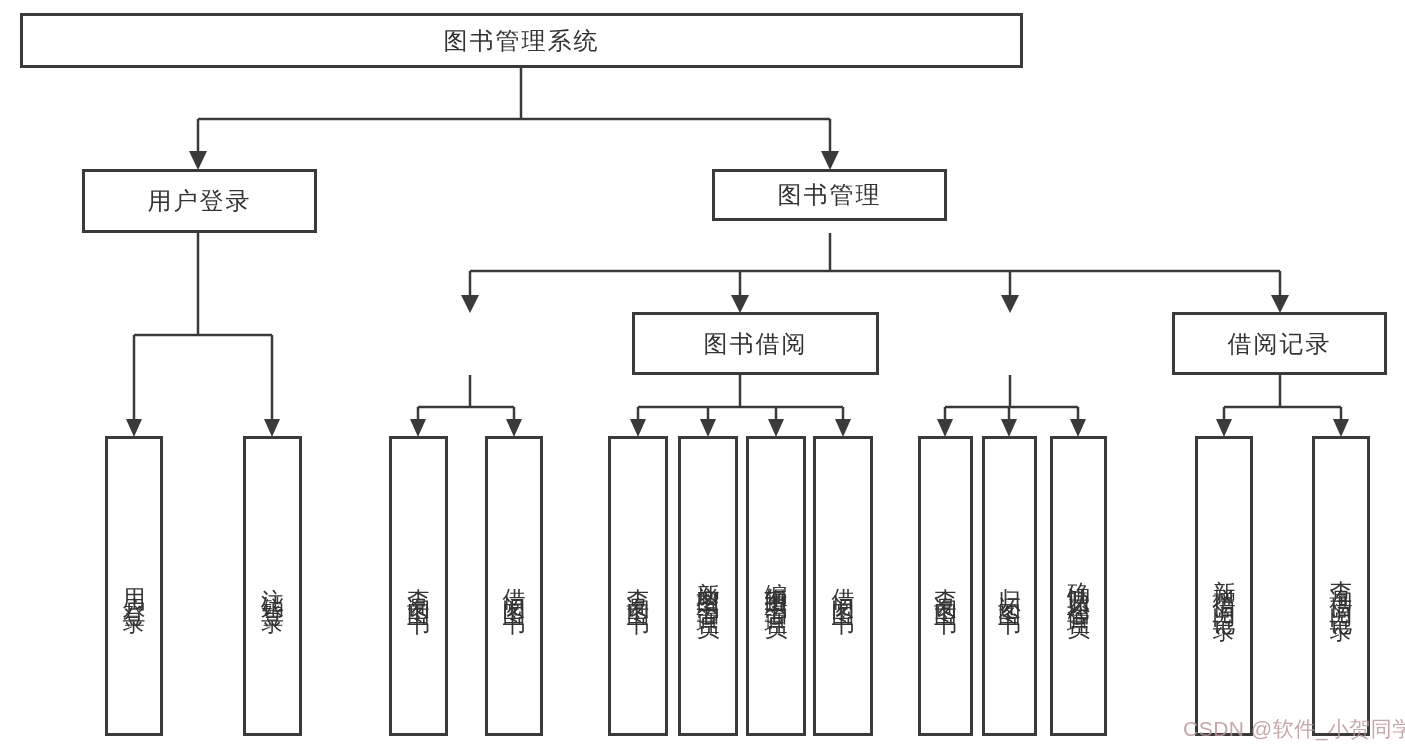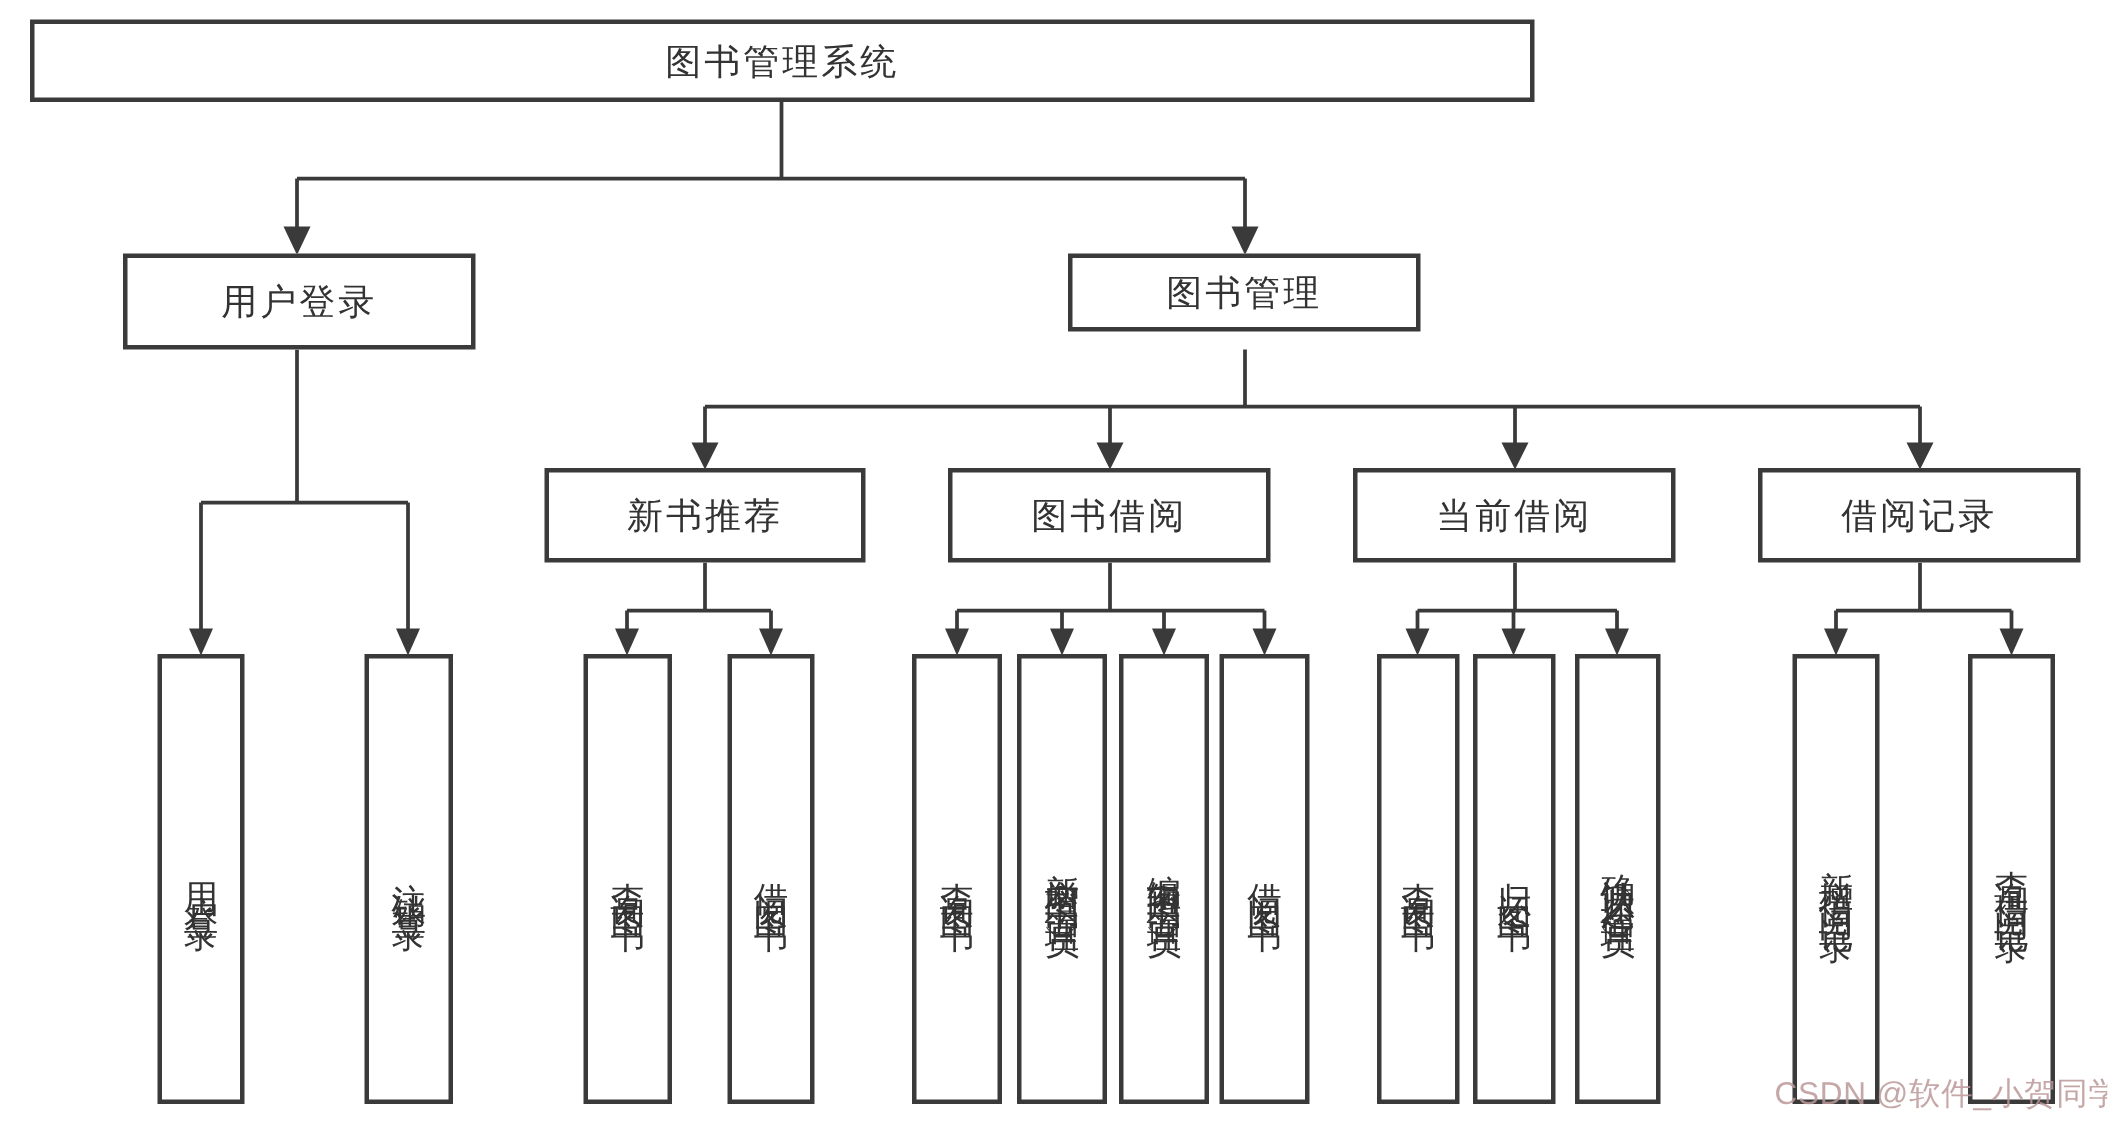--- a/index.html
+++ b/index.html
@@ -100,28 +100,22 @@
     <span>图书管理系统</span>
   </div>
 
   <div class="box h" style="left:82px;top:169px;width:235px;height:64px">
     <span>用户登录</span>
   </div>
   <div class="box h" style="left:712px;top:169px;width:235px;height:52px">
     <span>图书管理</span>
   </div>
 
-  <div class="box h" style="left:363px;top:312px;width:214px;height:63px">
-    <span>新书推荐</span>
-  </div>
-  <div class="box h" style="left:632px;top:312px;width:215px;height:63px">
+  <div class="box h" style="left:632px;top:312px;width:247px;height:63px">
     <span>图书借阅</span>
-  </div>
-  <div class="box h" style="left:902px;top:312px;width:215px;height:63px">
-    <span>当前借阅</span>
   </div>
   <div class="box h" style="left:1172px;top:312px;width:215px;height:63px">
     <span>借阅记录</span>
   </div>
 
   <div class="box v" style="left:105px;top:436px;width:58px;height:300px">
     <span class="vtext">用户登录</span>
   </div>
   <div class="box v" style="left:243px;top:436px;width:59px;height:300px">
     <span class="vtext">注销登录</span>

